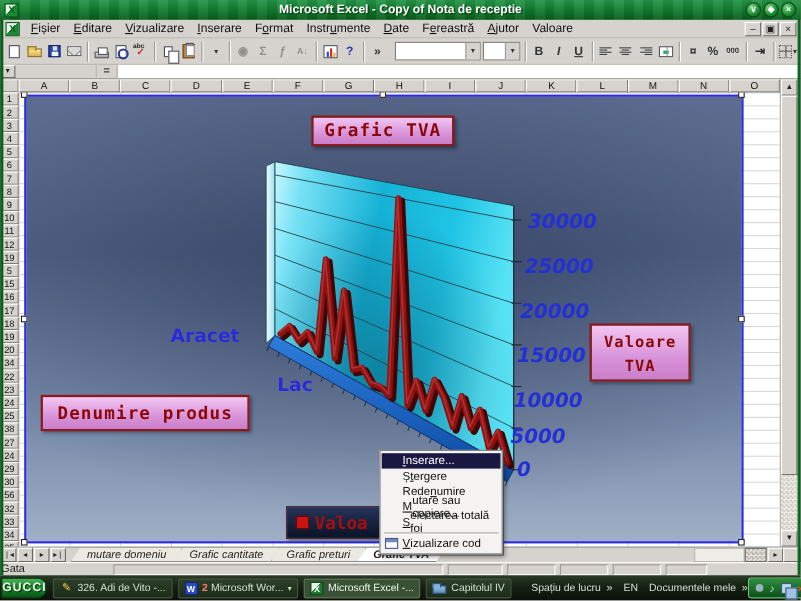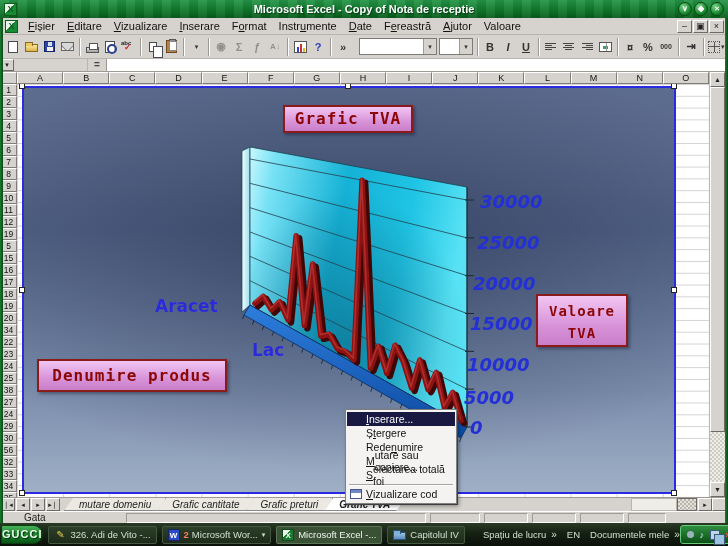--- a/index.html
+++ b/index.html
@@ -140,21 +140,21 @@
   .tabs { display:flex; margin-left:4px;font-style:italic; }
   .sheet-tab { position:relative; padding:0 14px; font-size:10px; line-height:13px; color:#222; background:#ece9e2; border:1px solid #888; border-top:none; clip-path:polygon(9px 0,100% 0,calc(100% - 9px) 100%,0 100%); margin-right:-9px; }
   .sheet-tab.active { background:#fff; font-weight:bold; z-index:2; }
   .hscroll { margin-left:auto; display:flex; align-items:stretch; }
   .htrack { width:46px; background:#efede8; border:1px solid #b9b5ae; }
   .hthumb { width:20px; background:repeating-conic-gradient(#b9b5ae 0 25%,#e6e3dc 0 50%) 0 0/4px 4px; border:1px solid #6d6a66; }
   .tab-corner { width:16px; background:#d6d3ce; border:1px solid; border-color:#fff #6d6a66 #6d6a66 #fff; }
 
   
   .statusbar { position:absolute; left:0; top:511px; width:728px; height:12px; background:#d6d3ce; border-top:1px solid #fff; display:flex; align-items:center; font-size:10px; color:#222; z-index:45; }
-  .status-msg { margin-left:24px; }
+  .status-msg { margin-left:1px; }
   .spanel { height:10px; border:1px solid; border-color:#9d9a94 #fff #fff #9d9a94; margin-left:4px; }
 
   
   .taskbar { position:absolute; left:0; top:523px; width:728px; height:23px; background:linear-gradient(180deg,#2a3a26 0%,#152012 45%,#0b110a 100%); display:flex; align-items:center; z-index:80; }
   .start-btn { width:66px; height:19px; margin-left:1px; border-radius:0 10px 10px 0; background:linear-gradient(180deg,#48b059,#117322 70%,#0a5418); border:1px solid #0a3f10; color:#eaffea; font-size:11px; font-weight:bold; letter-spacing:1px; text-align:center; line-height:17px; text-shadow:1px 1px 1px #052c0c; }
   .task-item { height:18px; margin-left:5px; padding:0 5px; display:flex; align-items:center; background:linear-gradient(180deg,#2c3f28,#16231307); border:1px solid #45584041; border-radius:2px; background-color:#1d2b1a; border-color:#44573f; color:#cfe0cf; font-size:9.5px; white-space:nowrap; overflow:hidden; }
   .task-item.active { background:#3a5136; border-color:#77977088; color:#eef7ee; }
   .tk-ic { width:12px; height:12px; margin-right:4px; flex:0 0 auto; font-size:10px; line-height:12px; text-align:center; }
   .tk-word { background:#2a49c8; color:#fff; font-size:8px; font-weight:bold; border:1px solid #16255e; }
   .tk-excel { background:linear-gradient(135deg,#e9f5e9 0 40%,#1a7a2f 40%); color:#fff; font-size:8px; font-weight:bold; border:1px solid #0c4a18; }
@@ -489,20 +489,24 @@
         <div class="ytick" style="left: 440px; top: 299px;">5000</div>
         <div class="ytick" style="left: 446px; top: 329px;">0</div>
       </div>
 
     <div class="cat-label cat-aracet">Aracet</div>
     <div class="cat-label cat-lac">Lac</div>
 
     <div class="axis-title-box valoare-box">Valoare TVA</div>
     <div class="axis-title-box denumire-box">Denumire produs</div>
 
+    <div class="legend-box">
+      <span class="legend-swatch"></span>
+      <span class="legend-text">Valoa</span>
+    </div>
   </div>
   <div id="handles">
       <div class="handle" style="left: 19px; top: 83px;"></div>
       <div class="handle" style="left: 345px; top: 83px;"></div>
       <div class="handle" style="left: 671px; top: 83px;"></div>
       <div class="handle" style="left: 19px; top: 287px;"></div>
       <div class="handle" style="left: 671px; top: 287px;"></div>
       <div class="handle" style="left: 19px; top: 490px;"></div>
       <div class="handle" style="left: 345px; top: 490px;"></div>
       <div class="handle" style="left: 671px; top: 490px;"></div>

